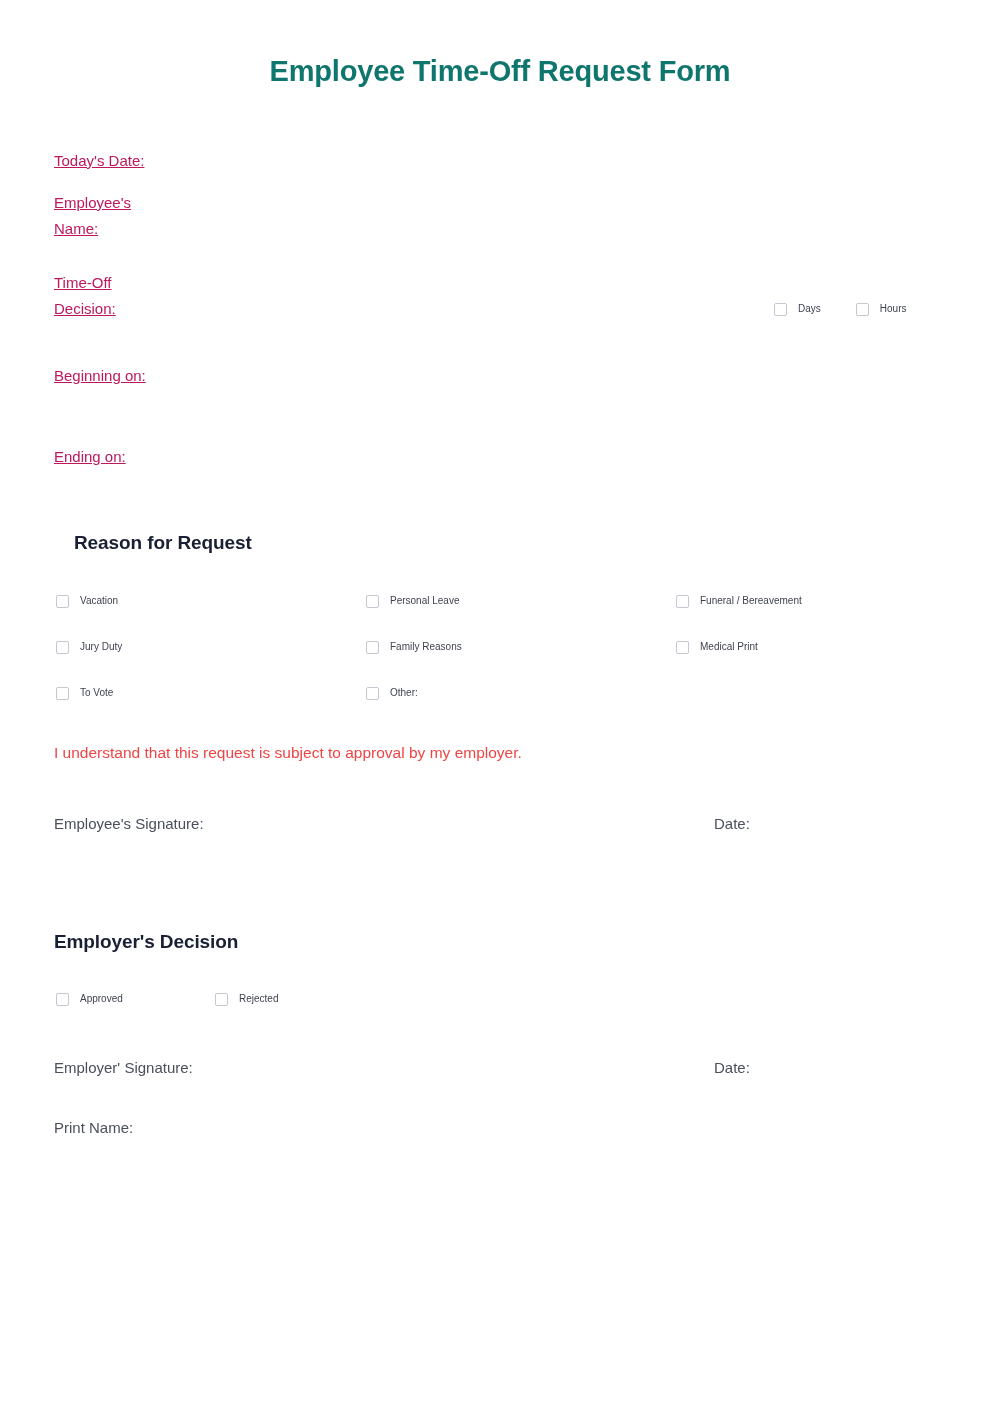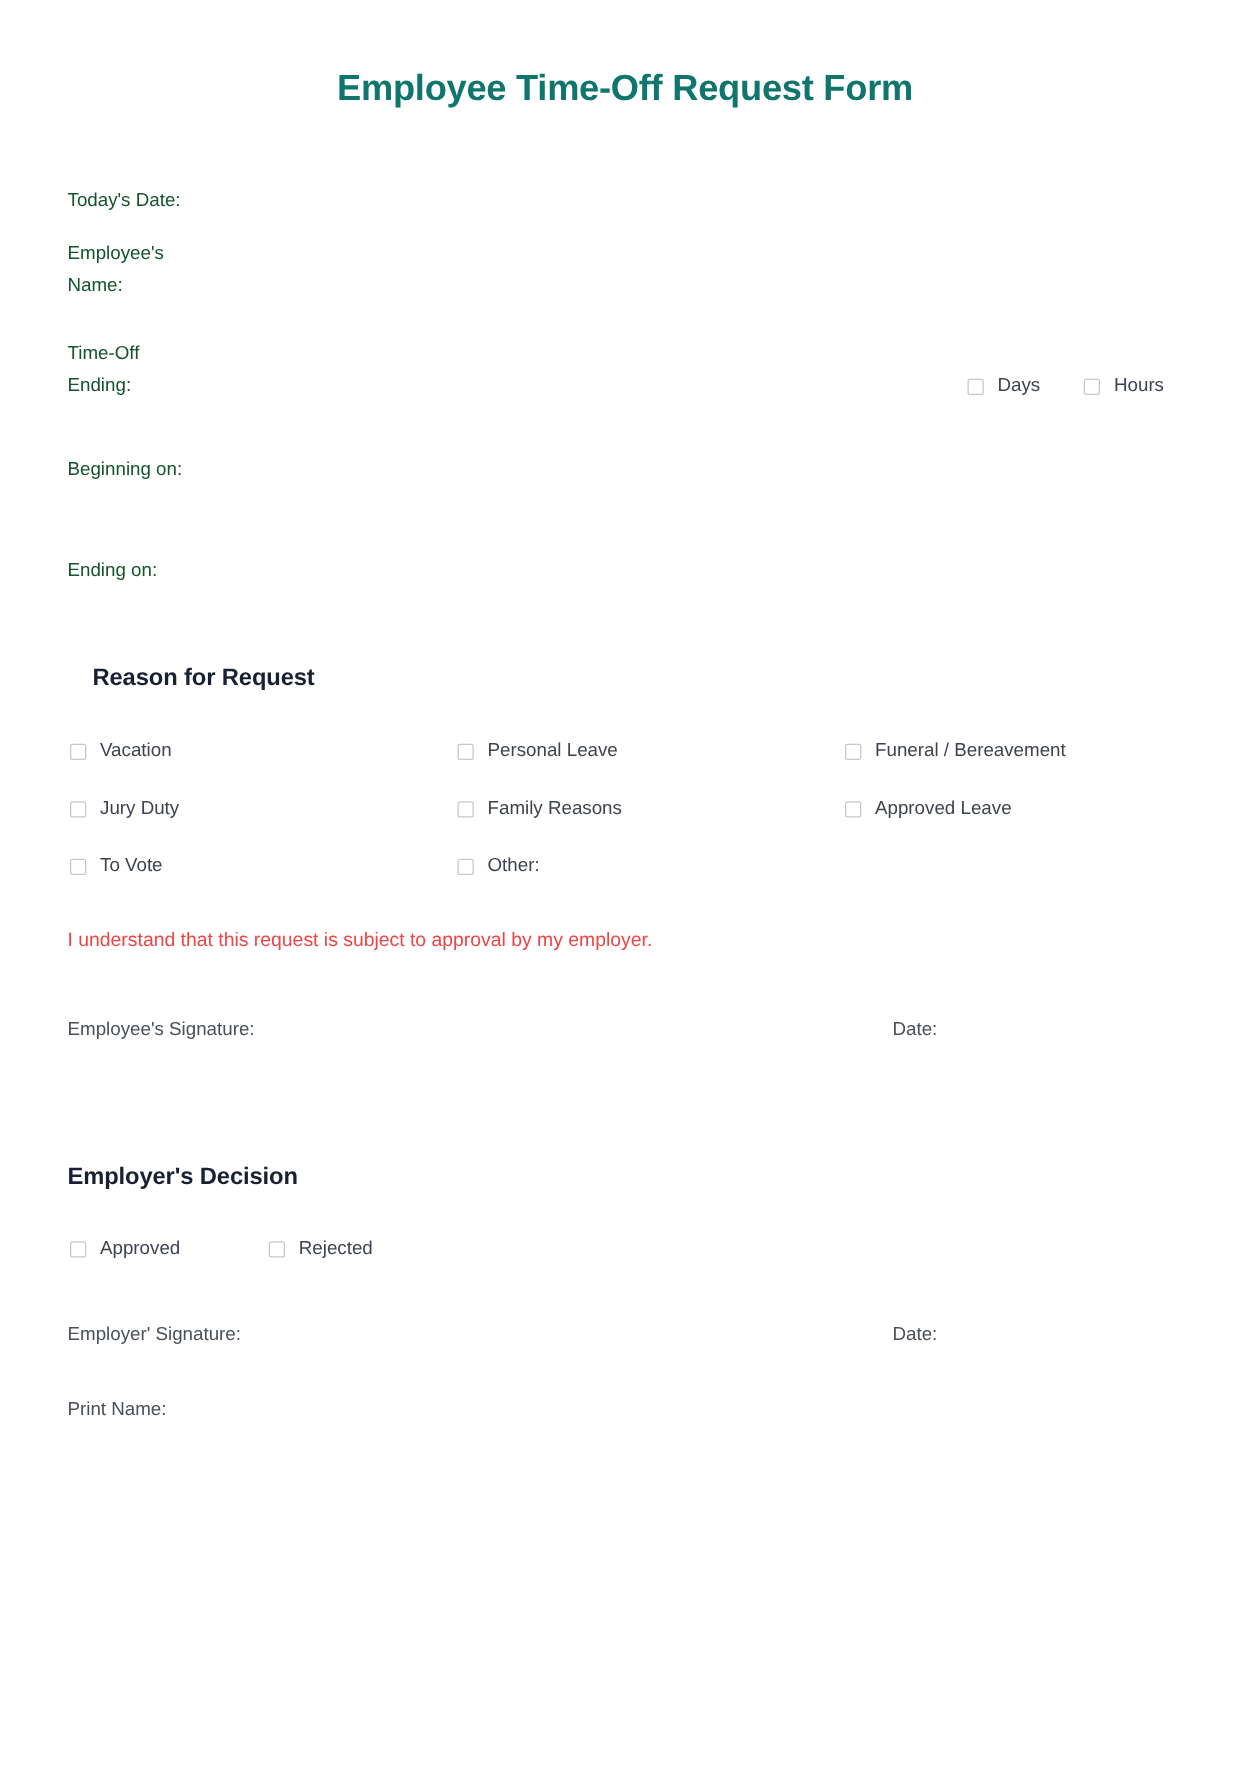--- a/index.html
+++ b/index.html
@@ -37,23 +37,24 @@
     letter-spacing: -0.2px;
   }
 
   
   .field-row {
     position: absolute;
     left: 54px;
   }
   .field-label {
     font-size: 15px;
-    color: #14532d;
+    color: #be185d;
     line-height: 26px;
     white-space: pre-line;
+    text-decoration: underline;
   }
   .label-narrow {
     width: 90px;
   }
 
   
   .cbox {
     display: inline-block;
     width: 13px;
     height: 13px;
@@ -63,21 +64,21 @@
     box-sizing: border-box;
     vertical-align: middle;
     flex: 0 0 auto;
   }
   .cb-item {
     display: flex;
     align-items: center;
     gap: 11px;
   }
   .cb-label {
-    font-size: 15px;
+    font-size: 10px;
     color: #3f4350;
     line-height: 20px;
     white-space: nowrap;
   }
 
   
   .unit-group {
     position: absolute;
     left: 774px;
     top: 299px;
@@ -163,21 +164,21 @@
     <div class="field-label">Today's Date:</div>
   </div>
 
   <div class="field-row" style="top:190px;">
     <div class="field-label label-narrow">Employee's
 Name:</div>
   </div>
 
   <div class="field-row" style="top:270px;">
     <div class="field-label label-narrow">Time-Off
-Ending:</div>
+Decision:</div>
   </div>
 
   <div class="unit-group">
     <div class="cb-item">
       <span class="cbox"></span>
       <span class="cb-label">Days</span>
     </div>
     <div class="cb-item">
       <span class="cbox"></span>
       <span class="cb-label">Hours</span>
@@ -211,21 +212,21 @@
     <div class="cb-item">
       <span class="cbox"></span>
       <span class="cb-label">Jury Duty</span>
     </div>
     <div class="cb-item">
       <span class="cbox"></span>
       <span class="cb-label">Family Reasons</span>
     </div>
     <div class="cb-item">
       <span class="cbox"></span>
-      <span class="cb-label">Approved Leave</span>
+      <span class="cb-label">Medical Print</span>
     </div>
 
     <div class="cb-item">
       <span class="cbox"></span>
       <span class="cb-label">To Vote</span>
     </div>
     <div class="cb-item">
       <span class="cbox"></span>
       <span class="cb-label">Other:</span>
     </div>

